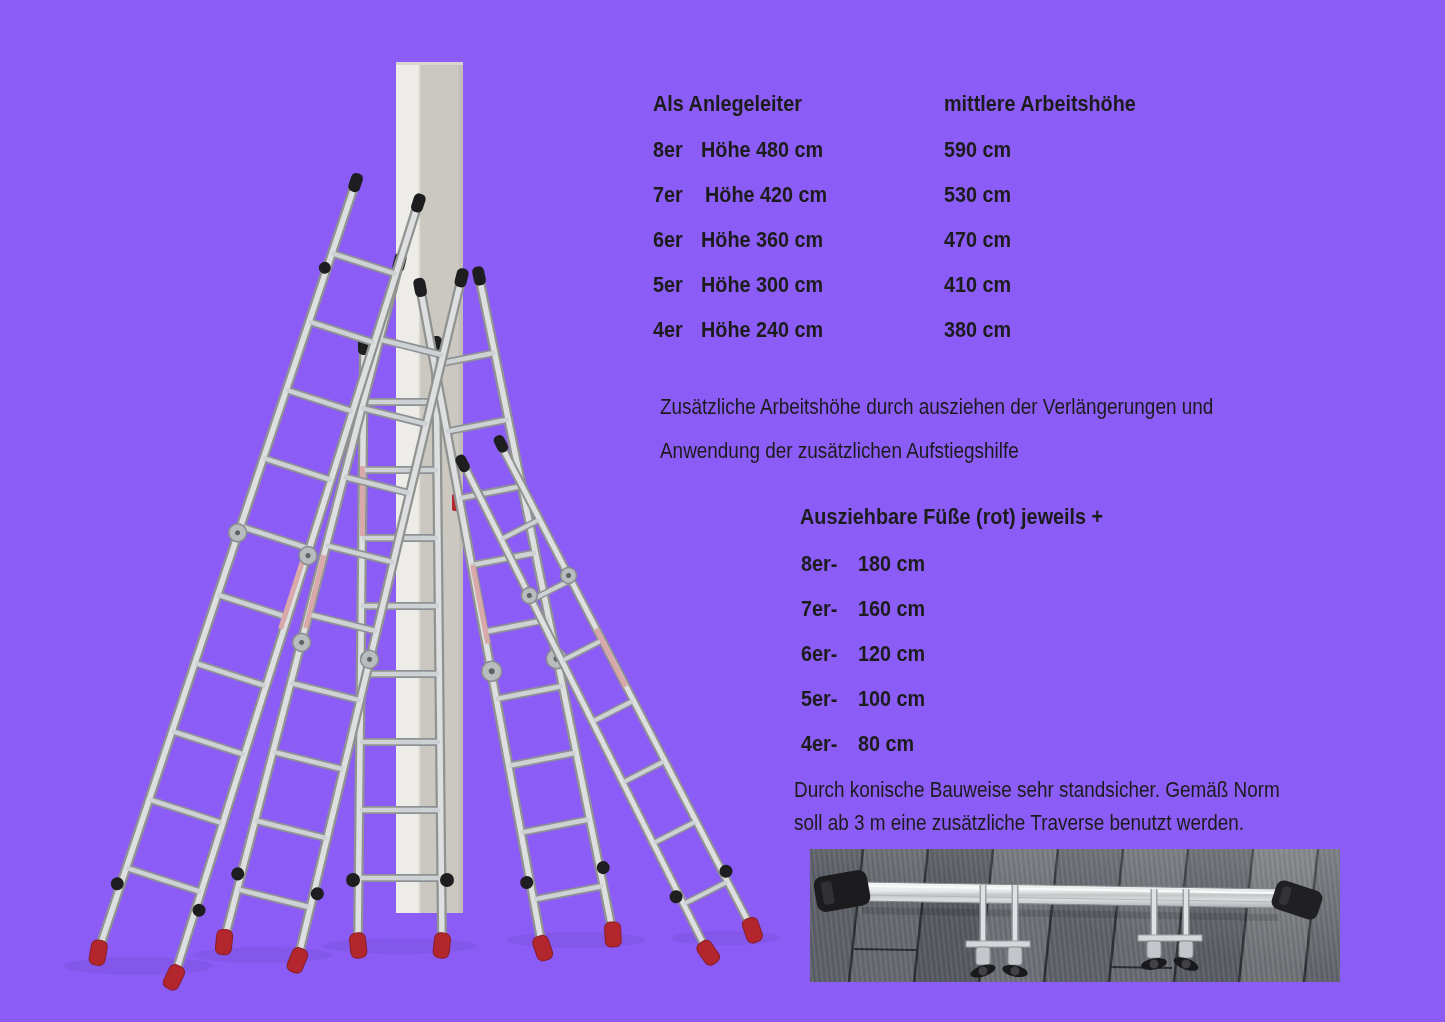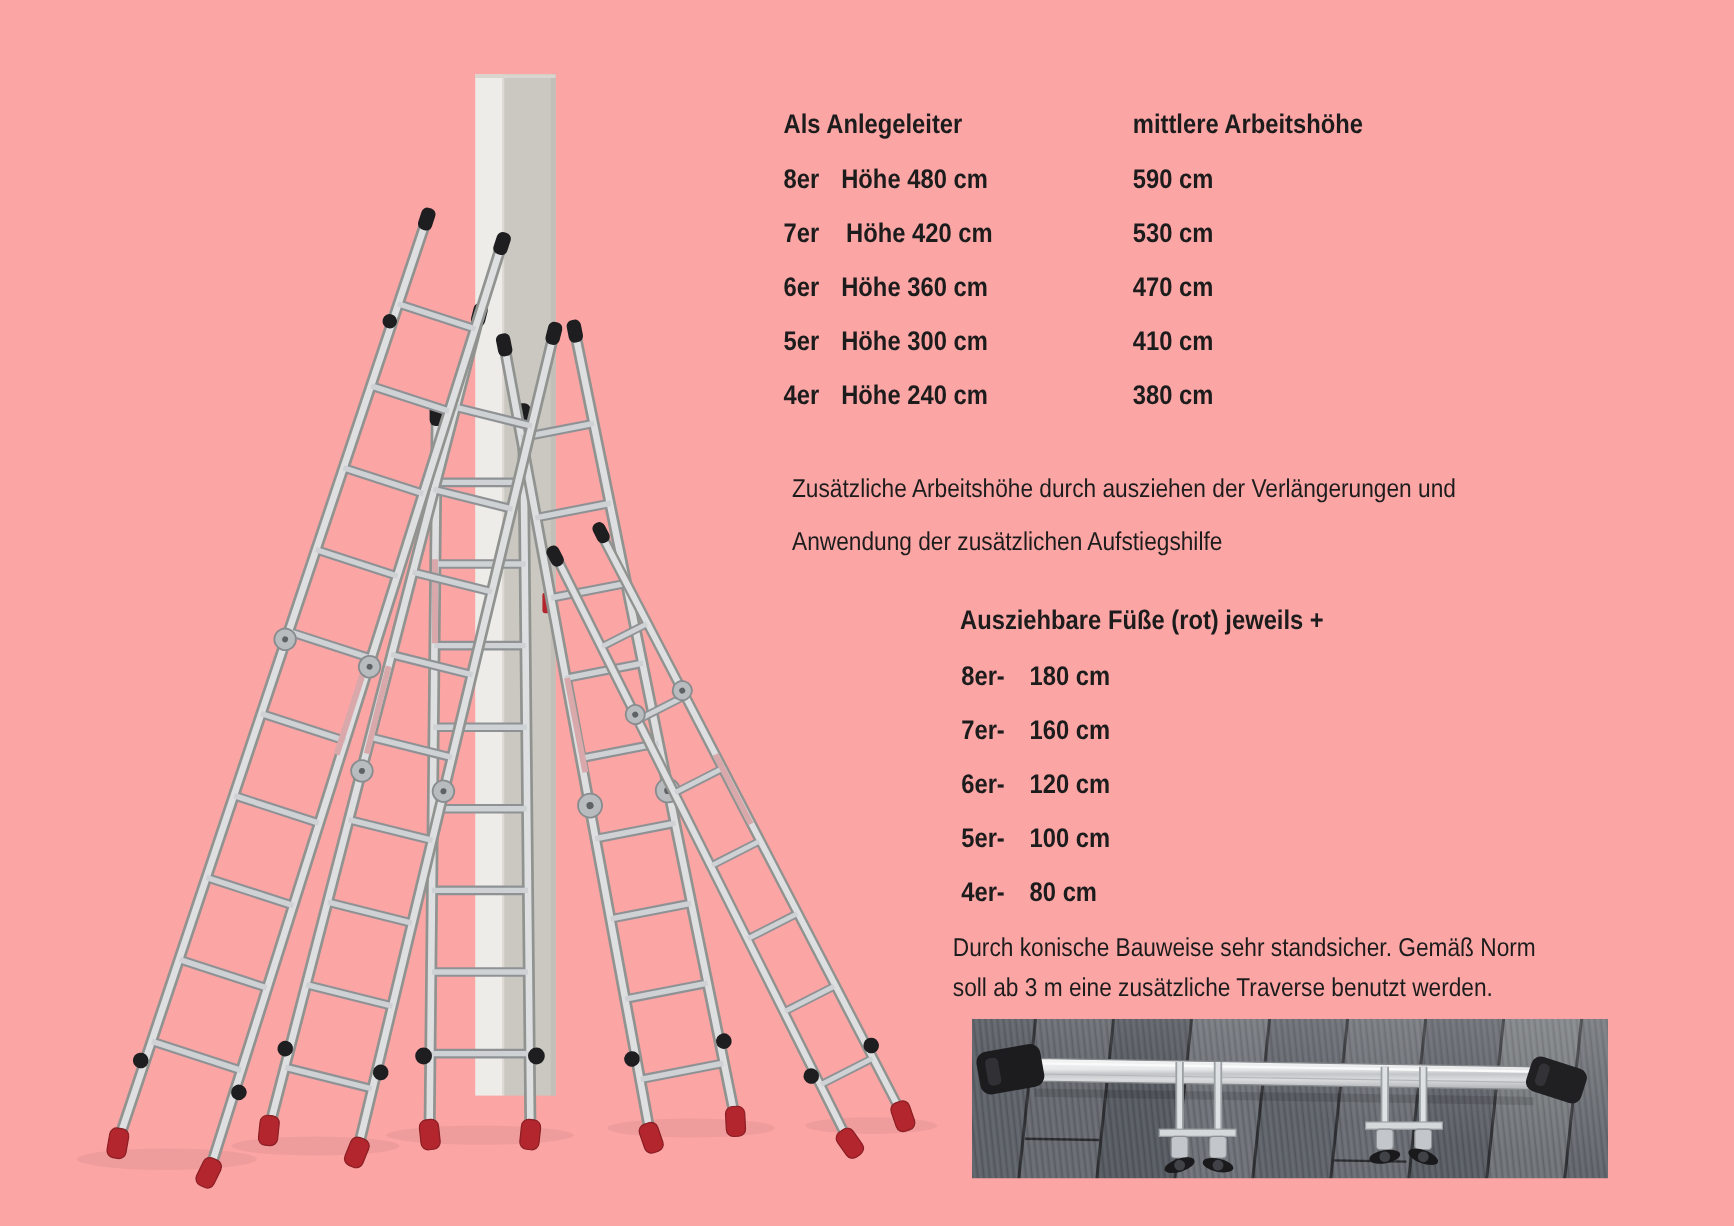--- a/index.html
+++ b/index.html
@@ -1,19 +1,19 @@
 <!DOCTYPE html>
 <html><head>
 <meta charset="utf-8">
 <style>
   html,body{margin:0;padding:0;background:#ffffff;}
   .page{
     position:relative;
     width:1445px;height:1022px;
-    background:#fca5a5;
+    background:#8b5cf6;
     font-family:"Liberation Sans",sans-serif;
     color:#1c1c1c;
     overflow:hidden;
   }
   .t{
     position:absolute;
     white-space:nowrap;
     line-height:1.05;
     transform:scaleX(0.88);
     transform-origin:0 0;

